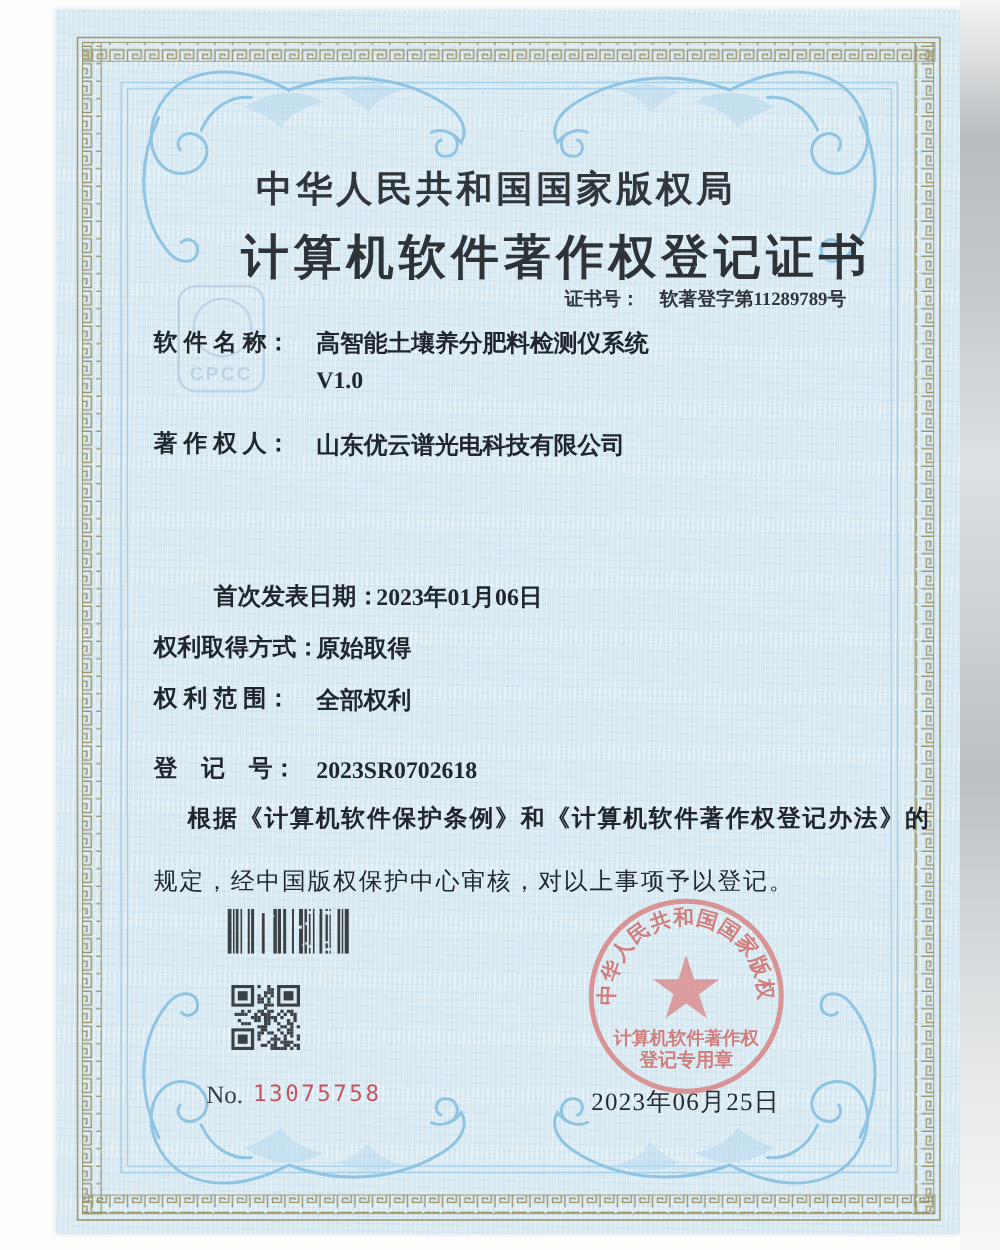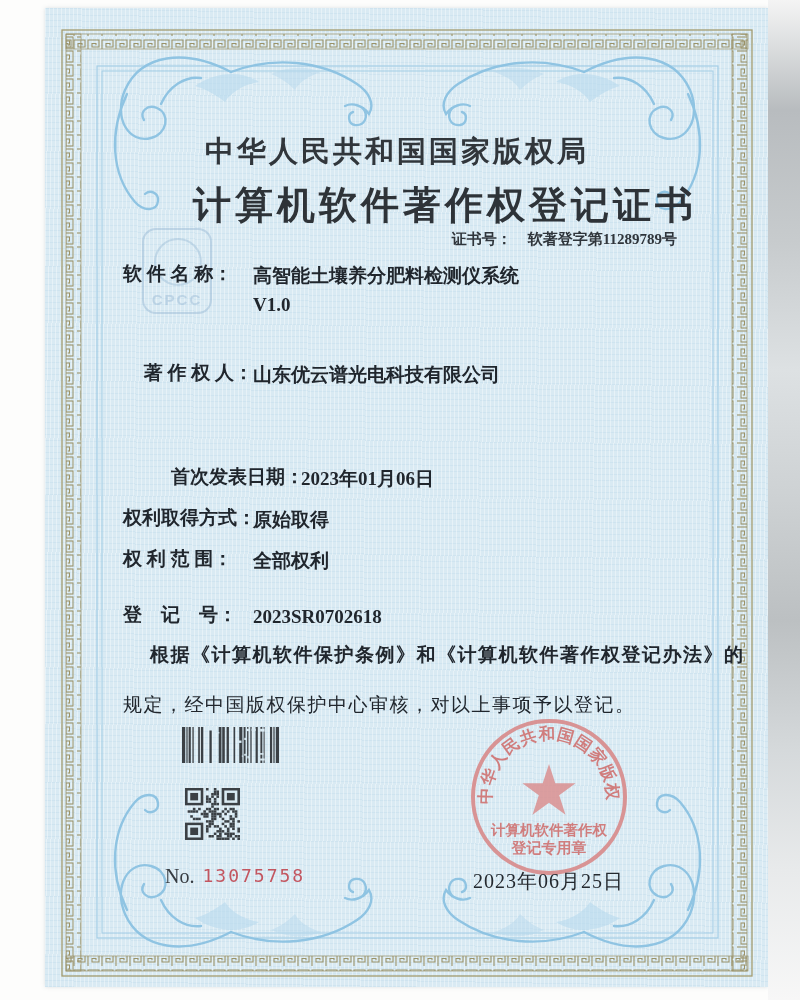--- a/index.html
+++ b/index.html
@@ -29,21 +29,21 @@
         font-size:29px;font-weight:bold;letter-spacing:3px;color:#31363b;}
   .cert-title{position:absolute;left:0;top:172px;width:800px;text-align:center;
         font-size:38px;font-weight:bold;letter-spacing:4px;color:#2e3338;}
   .certno{position:absolute;left:0;top:222px;width:632px;text-align:right;
         font-size:15px;font-weight:bold;color:#2f353b;}
   .certno .gap{display:inline-block;width:16px;}
   
   .frow{position:absolute;left:78px;display:flex;font-size:19px;font-weight:bold;color:#20262d;}
   .frow .lbl{width:130px;flex:0 0 130px;white-space:nowrap;}
   .frow .val{white-space:nowrap;line-height:29px;}
-  .r1{top:253px;justify-content:space-between;} .r2{top:352px;text-align:right;} .r3{top:414px;} .r4{top:456px;margin-left:48px;}
+  .r1{top:253px;justify-content:space-between;} .r2{top:334px;} .r3{top:414px;} .r4{top:456px;margin-left:48px;}
   .r5{top:497px;} .r6{top:538px;} .r7{top:594px;}
   
   .st1{position:absolute;left:105px;top:634px;font-size:19px;font-weight:bold;
        letter-spacing:1.5px;color:#20262d;white-space:nowrap;}
   .st2{position:absolute;left:78px;top:684px;font-size:19px;font-weight:normal;
        letter-spacing:1.5px;color:#20262d;white-space:nowrap;}
   
   #barcode{position:absolute;left:137px;top:719px;}
   #qr{position:absolute;left:140px;top:780px;}
   

